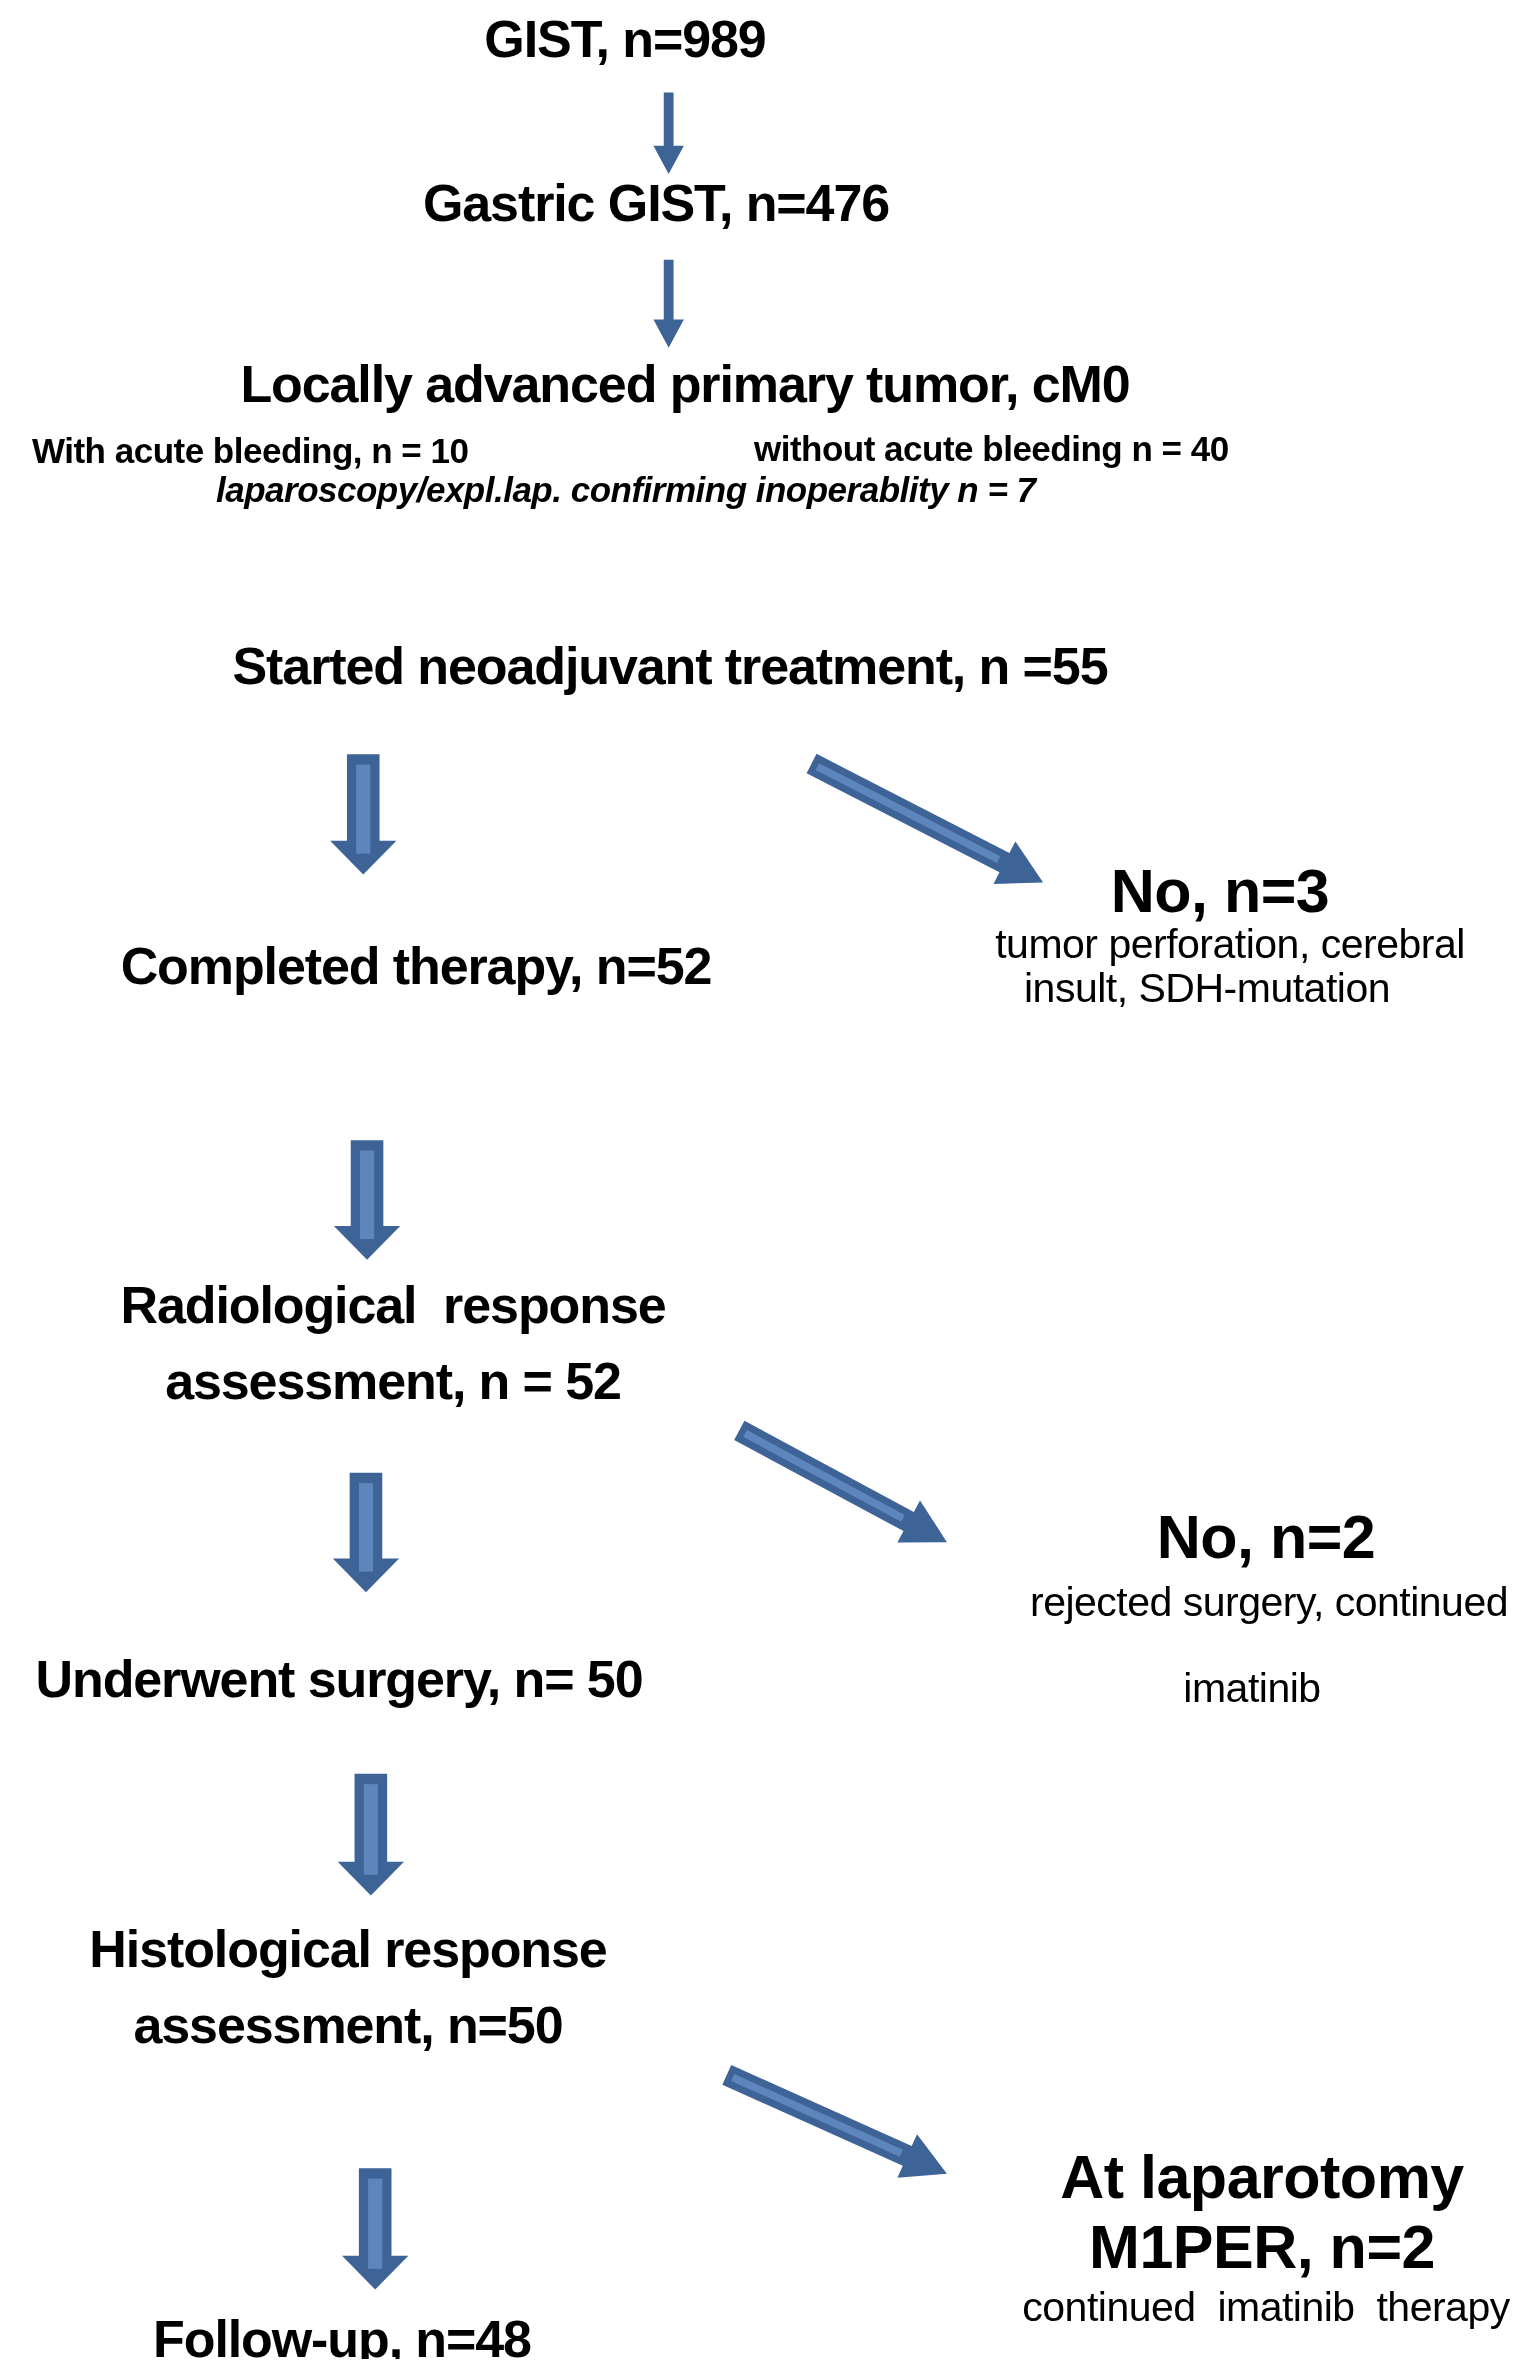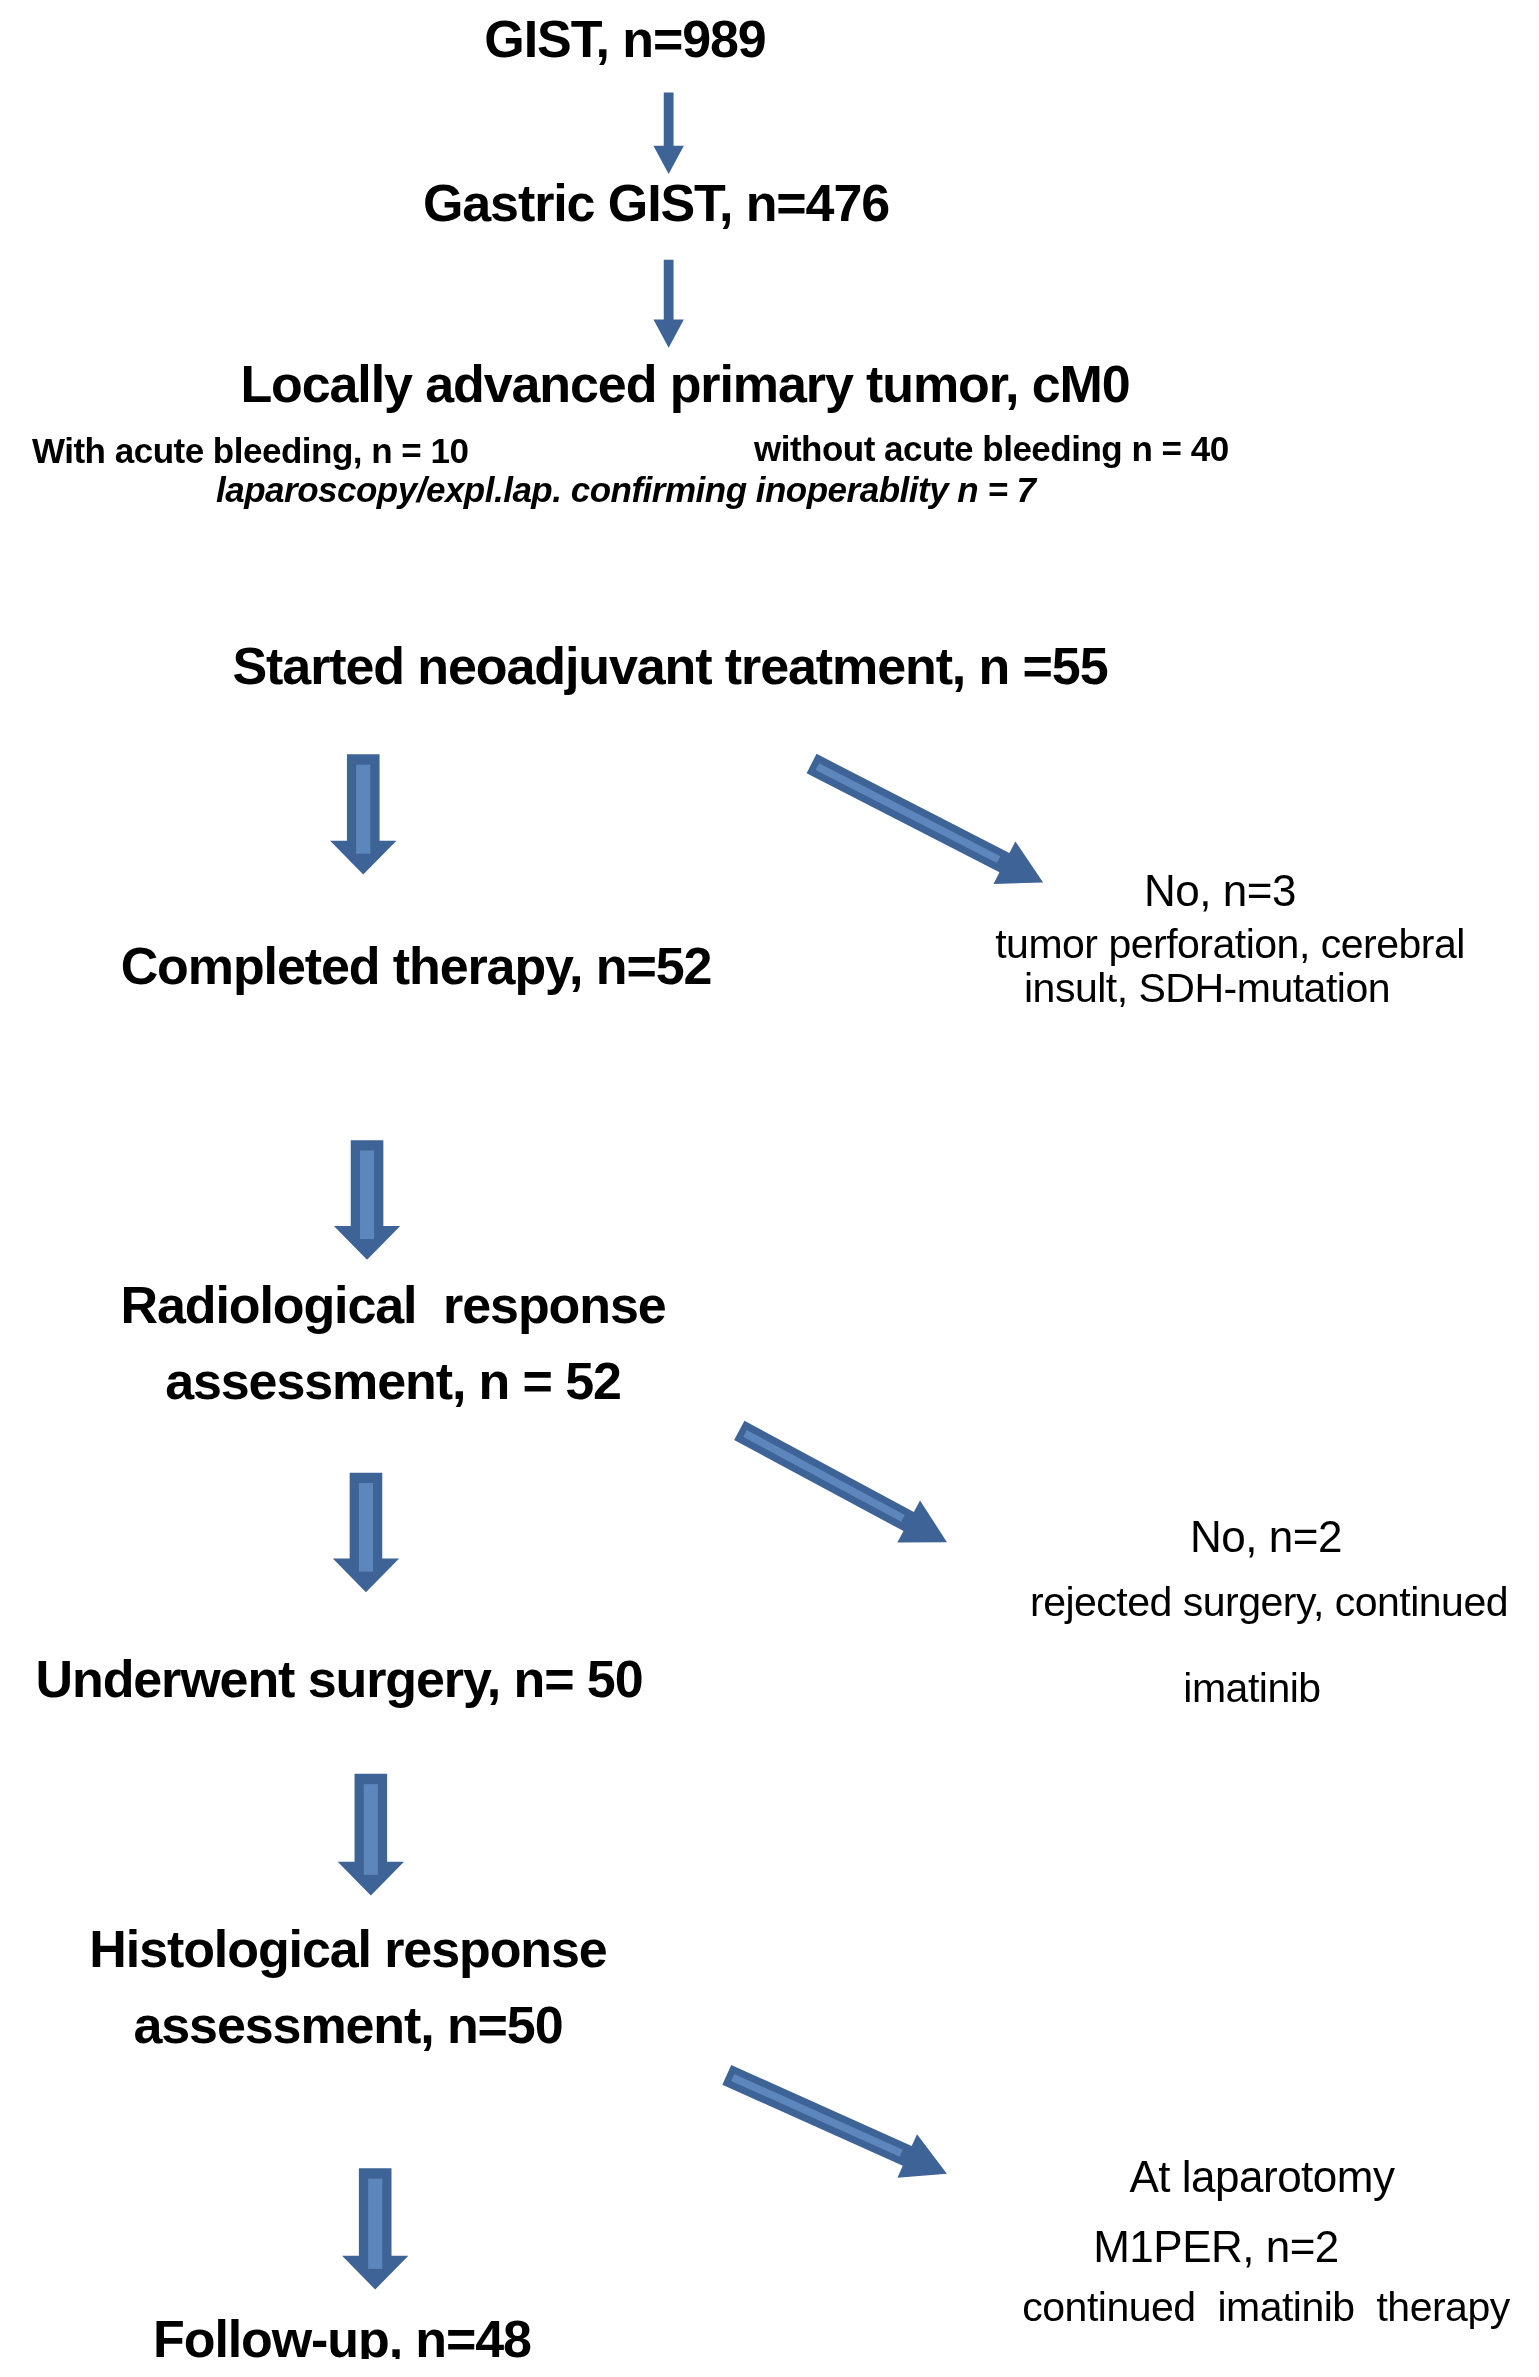--- a/index.html
+++ b/index.html
@@ -25,21 +25,21 @@
     transform: translate(-50%, -50%);
     text-align: center;
     line-height: 1;
   }
   .t.leftalign {
     transform: translateY(-50%);
     text-align: left;
   }
   .h  { font-weight: bold; font-size: 52px; letter-spacing: -1.1px; }
   .sub{ font-weight: 600;  font-size: 35px; letter-spacing: -0.5px; }
-  .rt { font-weight: 400;  font-size: 44px; letter-spacing: -0.5px; }
+  .rt { font-weight: 700;  font-size: 61px; letter-spacing: -0.5px; }
   .rs { font-weight: 400;  font-size: 41px; letter-spacing: -0.5px; }
   #arrow-layer {
     position: absolute;
     left: 0; top: 0;
     width: 1540px;
     height: 2377px;
   }
   .ad { fill: var(--arrow-dark); }
   .al { fill: var(--arrow-light); }
 </style>
@@ -127,17 +127,17 @@
 
   <div class="t rt" style="left:1220px; top:891px;">No, n=3</div>
   <div class="t rs" style="left:1207px; top:988px;">insult, SDH-mutation</div>
   <div class="t rs" style="left:1230px; top:944px;">tumor perforation, cerebral</div>
 
   <div class="t rt" style="left:1266px; top:1537px;">No, n=2</div>
   <div class="t rs" style="left:1269px; top:1602px;">rejected surgery, continued</div>
   <div class="t rs" style="left:1252px; top:1652px;margin-top:36px;">imatinib</div>
 
   <div class="t rt" style="left:1262px; top:2177px;">At laparotomy</div>
-  <div class="t rt" style="left:1216px; top:2247px;">M1PER, n=2</div>
+  <div class="t rt" style="left:1262px; top:2247px;">M1PER, n=2</div>
   <div class="t rs" style="left:1266px; top:2307px;">continued  imatinib  therapy</div>
 
 </div>
 
 
 </body></html>

